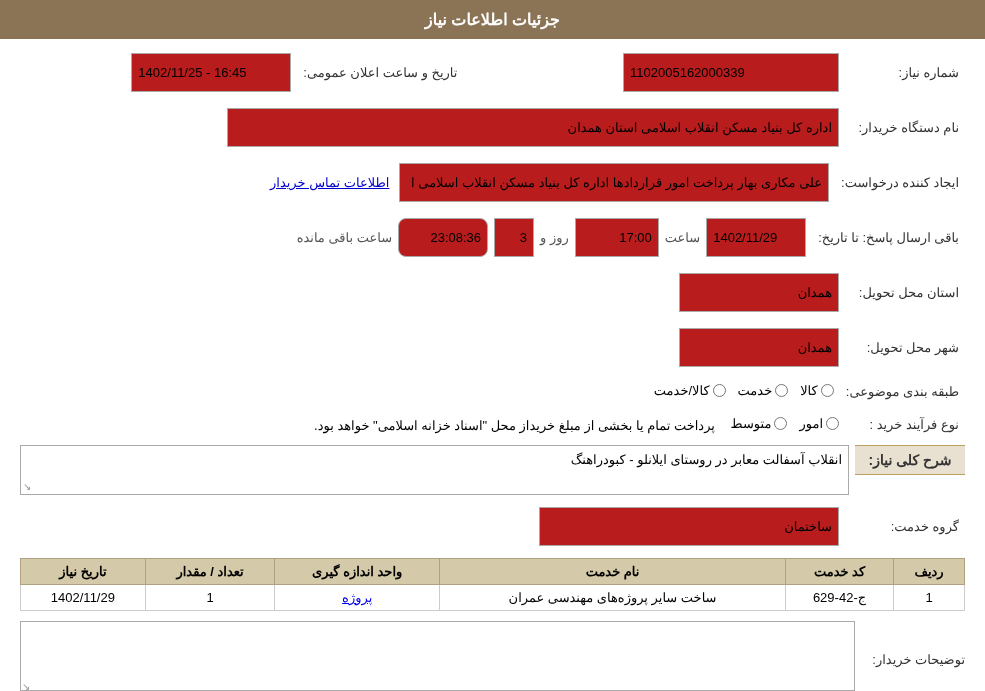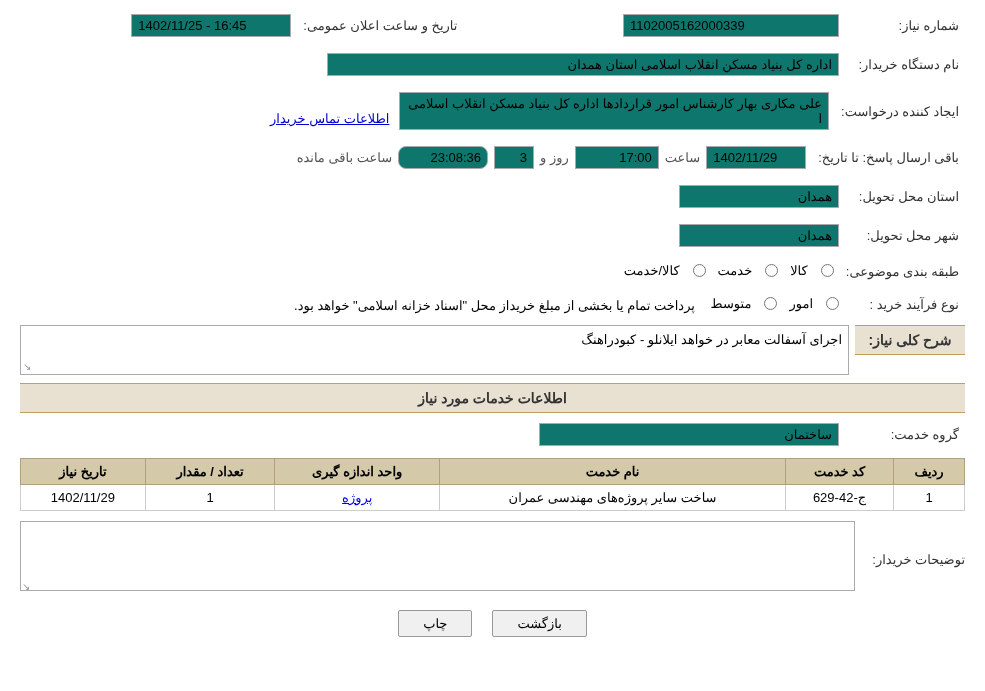--- a/index.html
+++ b/index.html
@@ -40,22 +40,22 @@
       white-space: nowrap;
       font-weight: normal;
       text-align: right;
       width: 120px;
     }
     .value-cell {
       text-align: right;
     }
     .input-box {
       border: 1px solid #aaa;
-      background: #0f766e;
-      padding: 3px 6px;
+      background: #b91c1c;
+      padding: 11px 6px;
       min-height: 22px;
       display: inline-block;
       text-align: right;
     }
     .input-box.wide { width: 216px; }
     .input-box.medium { width: 160px; }
     .input-box.small { width: 100px; }
     .row-flex {
       display: flex;
       align-items: center;
@@ -68,21 +68,21 @@
       font-weight: bold;
       font-size: 14px;
       padding: 6px 12px;
       margin: 8px 0 6px 0;
       border-top: 1px solid #c0a060;
       border-bottom: 1px solid #c0a060;
       text-align: center;
     }
     .link-blue { color: #0000cc; text-decoration: underline; cursor: pointer; }
     .radio-group { display: inline-flex; align-items: center; gap: 12px; }
-    .radio-item { display: inline-flex; align-items: center; gap: 13px; }
+    .radio-item { display: inline-flex; align-items: center; gap: 3px; }
     .data-table {
       width: 100%;
       border-collapse: collapse;
       margin-top: 6px;
     }
     .data-table th {
       background: #d4c9a8;
       border: 1px solid #b0a080;
       padding: 5px 8px;
       text-align: center;
@@ -144,20 +144,23 @@
       font-size: 10px;
       color: #999;
     }
     .inline-label { color: #555; }
   </style>
 </head>
 <body>
 
 <div class="page-wrapper">
 
+  <div class="header-bar">
+    <span>جزئیات اطلاعات نیاز</span>
+  </div>
 
   <div class="main-content">
 
     <table class="info-table">
       <tbody>
           <tr>
         <td class="label-cell">شماره نیاز:</td>
         <td class="value-cell">
           <span class="input-box wide" style="direction:ltr; text-align:left;">1102005162000339</span>
         </td>
@@ -167,32 +170,32 @@
         </td>
       </tr>
     </tbody>
       </table>
 
     <table class="info-table">
       <tbody>
           <tr>
         <td class="label-cell">نام دستگاه خریدار:</td>
         <td class="value-cell">
-          <span class="input-box" style="width:512px;">اداره کل بنیاد مسکن انقلاب اسلامی استان همدان</span>
+          <span class="input-box" style="width:612px;">اداره کل بنیاد مسکن انقلاب اسلامی استان همدان</span>
         </td>
       </tr>
     </tbody>
       </table>
 
     <table class="info-table">
       <tbody>
           <tr>
         <td class="label-cell">ایجاد کننده درخواست:</td>
         <td class="value-cell">
-          <span class="input-box" style="width:430px;">علی مکاری بهار کارشناس امور قراردادها اداره کل بنیاد مسکن انقلاب اسلامی ا</span>
+          <span class="input-box" style="width:430px;">علی مکاری بهار پرداخت امور قراردادها اداره کل بنیاد مسکن انقلاب اسلامی ا</span>
           <span class="link-blue" style="margin-right:6px;">اطلاعات تماس خریدار</span>
         </td>
       </tr>
     </tbody>
       </table>
 
     <table class="info-table">
       <tbody>
           <tr>
         <td class="label-cell" style="width:130px;">باقی ارسال پاسخ: تا تاریخ:</td>
@@ -275,27 +278,26 @@
           <span>پرداخت تمام یا بخشی از مبلغ خریداز محل "اسناد خزانه اسلامی" خواهد بود.</span>
         </td>
       </tr>
     </tbody>
       </table>
 
     <div style="display:flex; align-items:flex-start; margin-bottom:8px;">
       <div class="section-title" style="margin:0; min-width:110px; padding:6px 12px;">شرح کلی نیاز:</div>
       <div style="flex:1; margin-right:6px;">
         <div class="shrh-block">
-          <span>اجرای آسفالت معابر در خواهد ایلانلو - کبودراهنگ</span>
+          <span>انقلاب آسفالت معابر در روستای ایلانلو - کبودراهنگ</span>
           <span class="resize-icon">↘</span>
         </div>
       </div>
     </div>
 
-    <div class="section-title">اطلاعات خدمات مورد نیاز</div>
 
     <table class="info-table">
       <tbody>
           <tr>
         <td class="label-cell">گروه خدمت:</td>
         <td class="value-cell">
           <span class="input-box" style="width:300px;">ساختمان</span>
         </td>
       </tr>
     </tbody>

